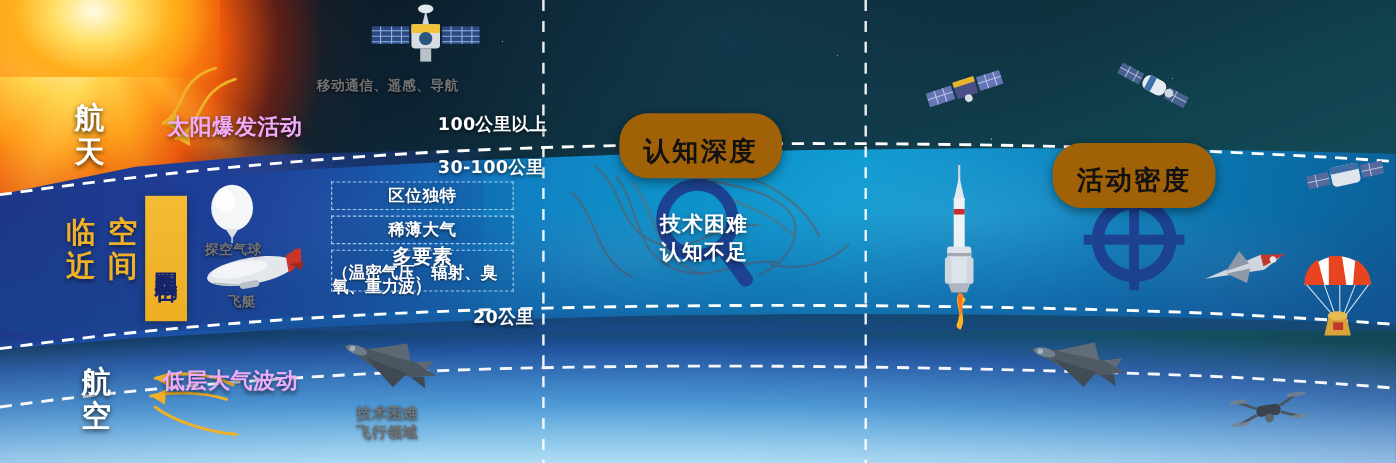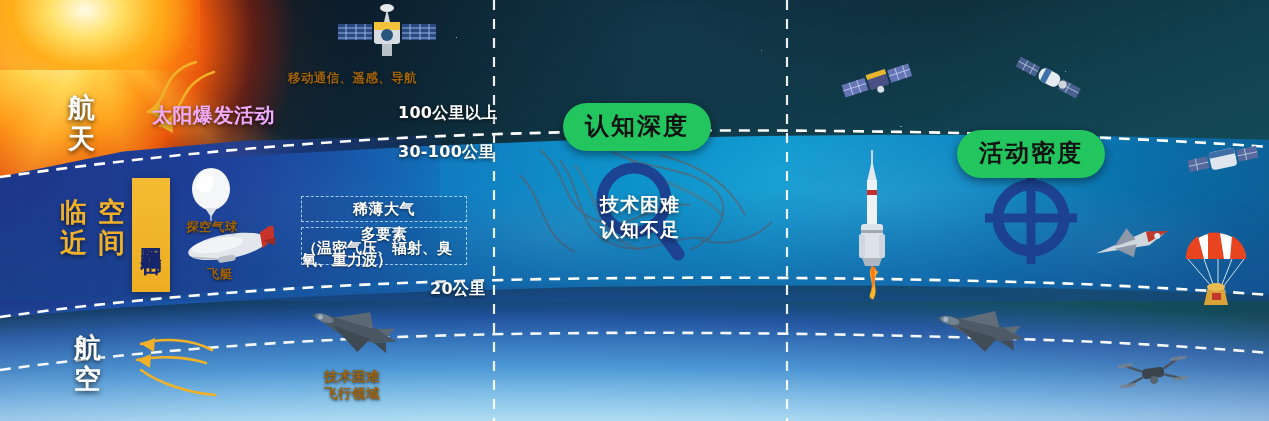--- a/index.html
+++ b/index.html
@@ -146,50 +146,50 @@
     display:flex; align-items:center; justify-content:center;
     box-shadow:0 2px 8px rgba(0,0,0,.35);
   }
   .banner-gold .vtxt{
     writing-mode:vertical-rl; text-orientation:upright;
     color:#16256b; font-size:21px; letter-spacing:2px; line-height:22px;
     font-family:"DejaVu Sans","Liberation Sans",sans-serif; font-weight:bold;
   }
 
   .obj-caption{
-    position:absolute; color:#a16207; font-size:12.5px; letter-spacing:.4px;
+    position:absolute; color:#737373; font-size:12.5px; letter-spacing:.4px;
     text-shadow:0 1px 3px rgba(0,0,0,.75); white-space:nowrap; text-align:center;
   }
 
   .alt-label{
     position:absolute; color:#ffffff; font-size:16px; letter-spacing:.3px;
     text-shadow:0 1px 4px rgba(0,0,0,.8); white-space:nowrap;
   }
 
   .feature-box{
     position:absolute; left:301px; width:166px; height:26px;
     border:1px dashed rgba(190,225,250,.85);
     display:flex; align-items:center; justify-content:center;
     background:rgba(18,70,130,.16);
   }
   .feature-box .ftxt{
     color:#ffffff; font-size:15px; letter-spacing:.5px;
     text-shadow:0 1px 3px rgba(0,0,0,.6);
   }
   .feature-box.tall{ height:38px; flex-direction:column; gap:0; }
-  .feature-box.tall .ftxt{ font-size:15px; line-height:16px; }
+  .feature-box.tall .ftxt{ font-size:18px; line-height:16px; }
   .feature-box.tall .fsub{
     color:#ffffff; font-size:15px; line-height:12px; letter-spacing:0;
     text-shadow:0 1px 2px rgba(0,0,0,.6);
   }
 
   .pill{
     position:absolute;
-    background:#22c55e; border-radius:26px;
-    padding:7px 22px 9px;
+    background:#a16207; border-radius:26px;
+    padding:18px 22px 9px;
     box-shadow:0 3px 10px rgba(0,0,0,.45);
   }
   .pill .ptxt{
     color:#111111; font-size:24px; letter-spacing:2px;
     font-family:"DejaVu Sans","Liberation Sans",sans-serif; font-weight:bold;
   }
 
   .panel-text{
     position:absolute; text-align:center; color:#ffffff;
     font-size:19px; line-height:25px; letter-spacing:1px;
@@ -489,20 +489,23 @@
     </div>
   </div>
 
   <div class="banner-gold">
     <div class="vtxt">圈层耦合</div>
   </div>
 
   <div class="cn obj-caption" style="left:182px; top:219px; width:60px;">探空气球</div>
   <div class="cn obj-caption" style="left:198px; top:266px; width:44px;">飞艇</div>
 
+  <div class="feature-box" style="top:165px;">
+    <span class="cn ftxt">区位独特</span>
+  </div>
   <div class="feature-box" style="top:196px;">
     <span class="cn ftxt">稀薄大气</span>
   </div>
   <div class="feature-box tall" style="top:227px;">
     <span class="cn ftxt">多要素</span>
     <span class="cn fsub">（温密气压、辐射、臭氧、重力波）</span>
   </div>
 
   <div class="pill" style="left:563px; top:103px;">
     <span class="ptxt">认知深度</span>
@@ -516,19 +519,20 @@
     <span class="ptxt">活动密度</span>
   </div>
   <div class="cn panel-text" style="left:955px; top:205px; width:160px;">
   </div>
 
   <div class="cn label-hangkong">
     <div>航</div>
     <div>空</div>
   </div>
 
+  <div class="cn gold-anno anno-low">低层大气波动</div>
 
   <div class="cn obj-caption" style="left:300px; top:368px; width:104px; line-height:17px; font-size:13.5px;">
     <div>技术困难</div>
     <div>飞行领域</div>
   </div>
 
 </div>
 
 </body></html>

